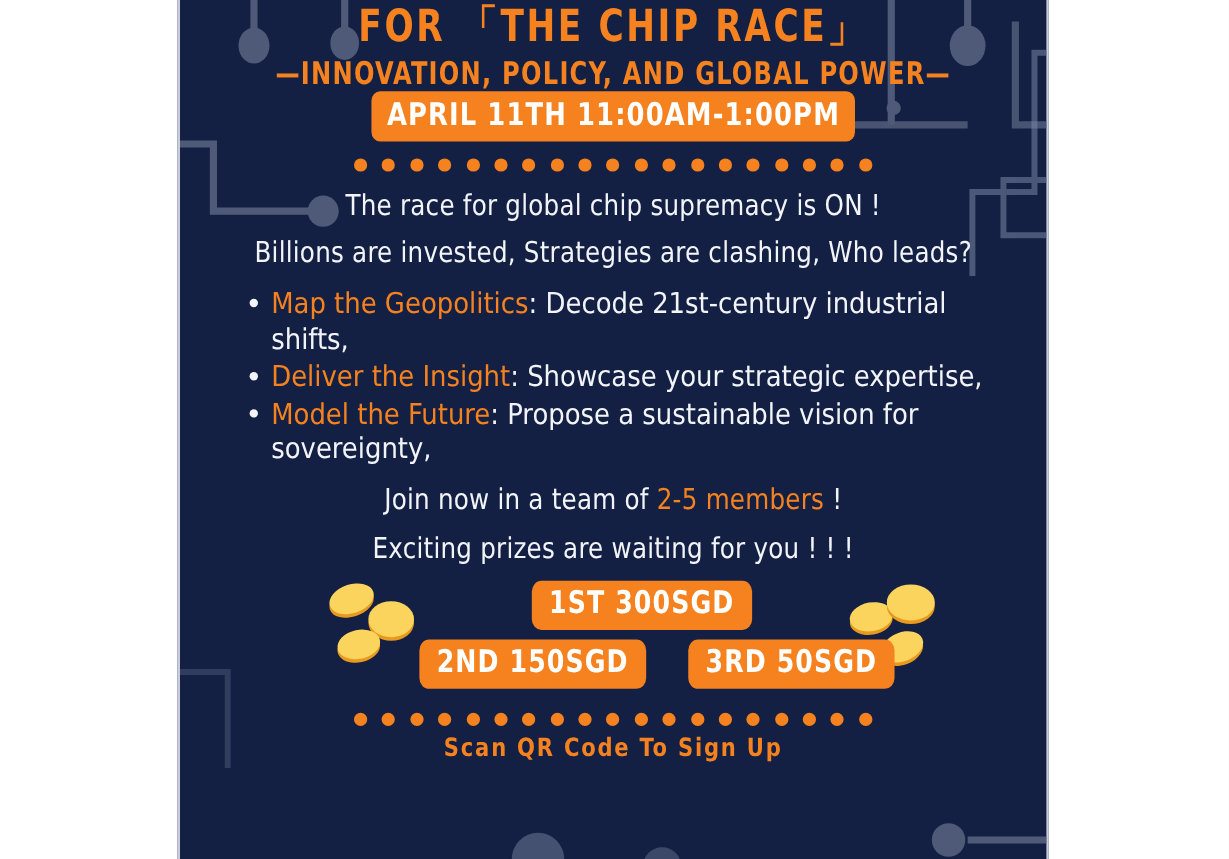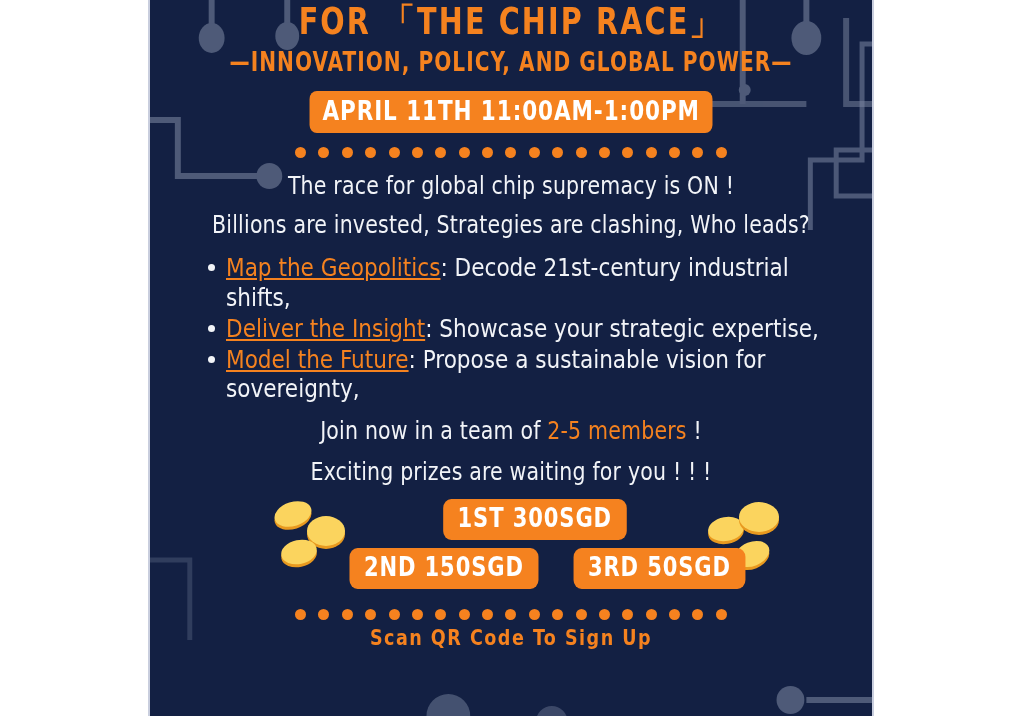--- a/index.html
+++ b/index.html
@@ -74,21 +74,20 @@
     margin-top: 4px;
   }
   #title-sub {
     font-size: 26px;
     margin-top: 10px;
     letter-spacing: 1.2px;
   }
 
   
   #date-pill-wrap {
-    margin-top: 15px;
   }
   #date-pill {
     display: inline-block;
     background: #f5821f;
     color: #ffffff;
     font-weight: bold;
     font-size: 26px;
     letter-spacing: 1px;
     padding: 5px 14px 7px 14px;
     border-radius: 8px;
@@ -144,21 +143,20 @@
     position: absolute;
     left: -18px;
     top: 10px;
     width: 7px;
     height: 7px;
     border-radius: 50%;
     background: #f2f4f8;
   }
   .bullet-lead {
     color: #f5821f;
-    text-decoration: underline;
   }
   .bullet-rest {
     color: #f2f4f8;
   }
 
   
   #join-line { margin-top: 12px; }
   #prizes-line { margin-top: 12px; }
   .hl-orange { color: #f5821f; }
 

